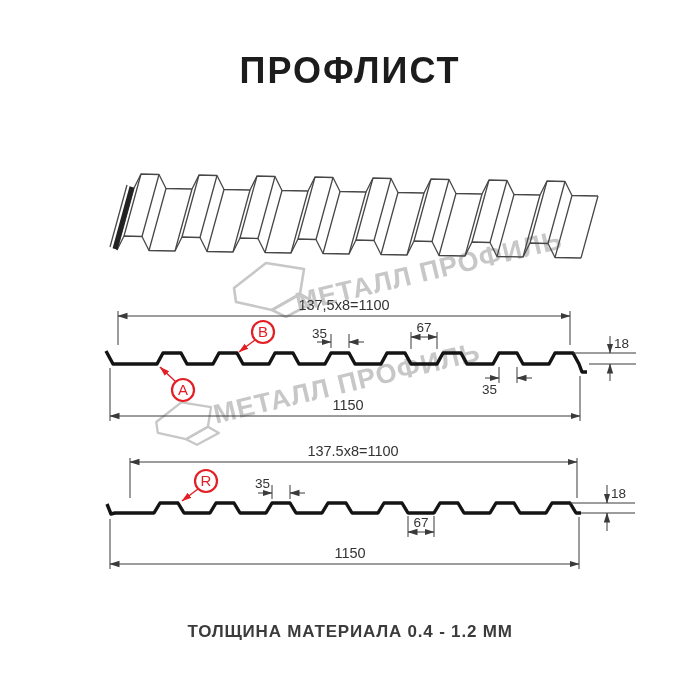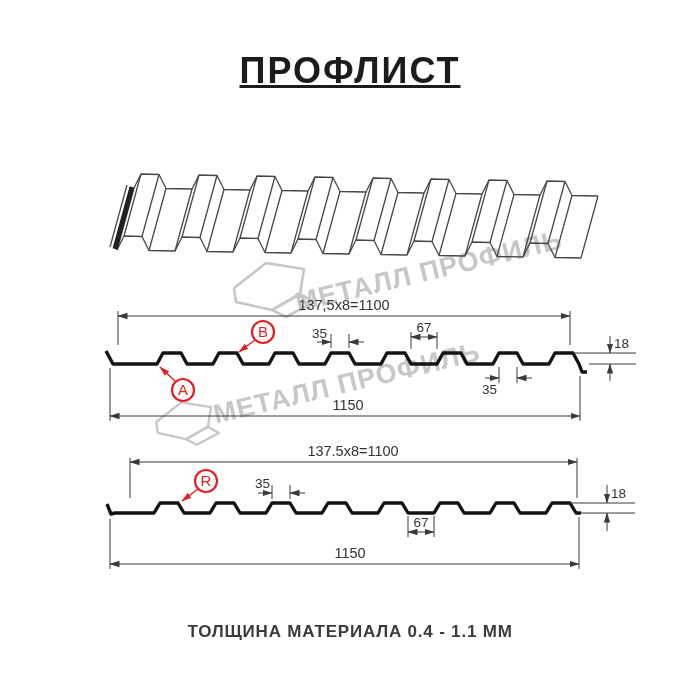--- a/index.html
+++ b/index.html
@@ -1,20 +1,20 @@
 <!DOCTYPE html>
 <html><head>
 <meta charset="utf-8">
 <style>
   html,body{margin:0;padding:0;background:#fff;}
   #page{position:relative;width:700px;height:700px;background:#ffffff;overflow:hidden;
         font-family:"Liberation Sans", sans-serif;}
   .abs{position:absolute;}
   #title{left:0;right:0;top:50px;text-align:center;font-size:36px;font-weight:800;
-         letter-spacing:2px;color:#1c1c1c;z-index:3;text-decoration:underline;}
+         letter-spacing:2px;color:#1c1c1c;z-index:3;}
   #subtitle{left:0;right:0;top:96px;text-align:center;font-size:19px;font-weight:600;
             letter-spacing:1px;color:#2d2d2d;z-index:3;}
   #footer-note{left:0;right:0;top:622px;text-align:center;font-size:17px;font-weight:600;
                letter-spacing:0.8px;color:#3b3b3b;z-index:3;}
   .wm{z-index:1;color:#c7c7c7;}
   .wm-text{font-size:27px;font-weight:700;letter-spacing:1px;white-space:nowrap;
            color:#c7c7c7;display:inline-block;transform:rotate(-13.5deg);
            transform-origin:0 50%;}
   svg.draw{z-index:2;}
   text.dim{font-family:"Liberation Sans", sans-serif;font-size:13.5px;fill:#333;}
@@ -155,15 +155,15 @@
     <line class="thin" x1="517" y1="45" x2="517" y2="63" marker-end="url(#d2a)"></line>
     <line class="thin" x1="517" y1="91" x2="517" y2="73" marker-end="url(#d2a)"></line>
     <text class="dim" x="521" y="58" text-anchor="start">18</text>
 
     <line class="thin" x1="20" y1="79" x2="20" y2="129"></line>
     <line class="thin" x1="489" y1="77" x2="489" y2="129"></line>
     <line class="thin" x1="20" y1="124" x2="489" y2="124" marker-start="url(#d2a)" marker-end="url(#d2a)"></line>
     <text class="dimbig" x="260" y="118" text-anchor="middle">1150</text>
   </svg>
 
-  <div id="footer-note" class="abs">ТОЛЩИНА МАТЕРИАЛА 0.4 - 1.1 ММ</div>
+  <div id="footer-note" class="abs">ТОЛЩИНА МАТЕРИАЛА 0.4 - 1.2 ММ</div>
 
 </div>
 
 </body></html>

